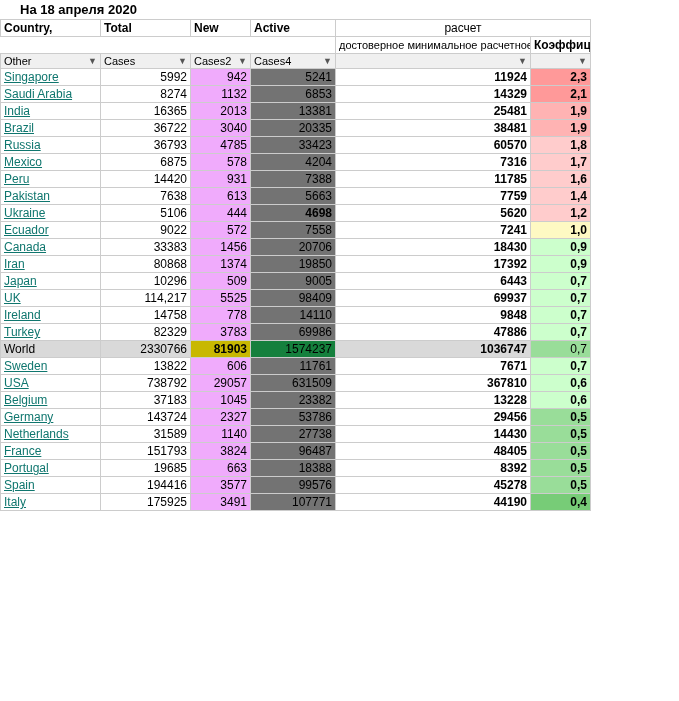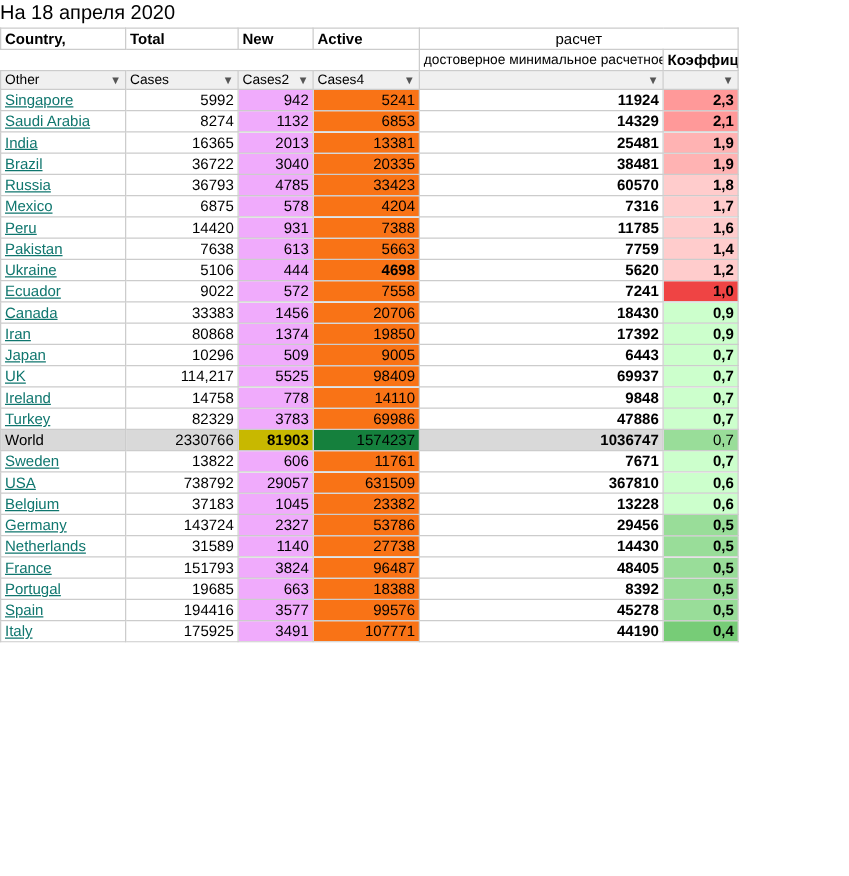--- a/index.html
+++ b/index.html
@@ -4,23 +4,23 @@
   <style>
     * { margin: 0; padding: 0; box-sizing: border-box; }
     body {
       font-family: Arial, sans-serif;
       font-size: 12px;
       background: #fff;
       width: 679px;
     }
 
     .header-date {
-      padding: 2px 0;
-      font-size: 16px;
-      font-weight: normal;
+      padding: 2px 20px;
+      font-size: 13px;
+      font-weight: bold;
     }
 
     table {
       width: 540px;
       border-collapse: collapse;
       table-layout: fixed;
     }
 
     col.col-country { width: 100px; }
     col.col-total   { width: 90px; }
@@ -84,37 +84,37 @@
       text-align: right;
     }
 
     td.new-cell {
       text-align: right;
       background: #f0abfc;
     }
 
     td.active-cell {
       text-align: right;
-      background: #f97316;
+      background: #737373;
     }
 
     td.rashet-cell {
       text-align: right;
       font-weight: bold;
     }
 
     td.koef-cell {
       text-align: right;
       font-weight: bold;
     }
 
     .koef-red    { background: #ff9999; }
     .koef-pink   { background: #ffb3b3; }
     .koef-lt-red { background: #ffcccc; }
-    .koef-white  { background: #ef4444; }
+    .koef-white  { background: #fef9c3; }
     .koef-green-lt { background: #ccffcc; }
     .koef-green  { background: #99dd99; }
     .koef-green-d { background: #77cc77; }
 
     tr.world-row td {
       background: #d9d9d9;
       font-weight: normal;
     }
     tr.world-row td.new-cell {
       background: #c8b800;

